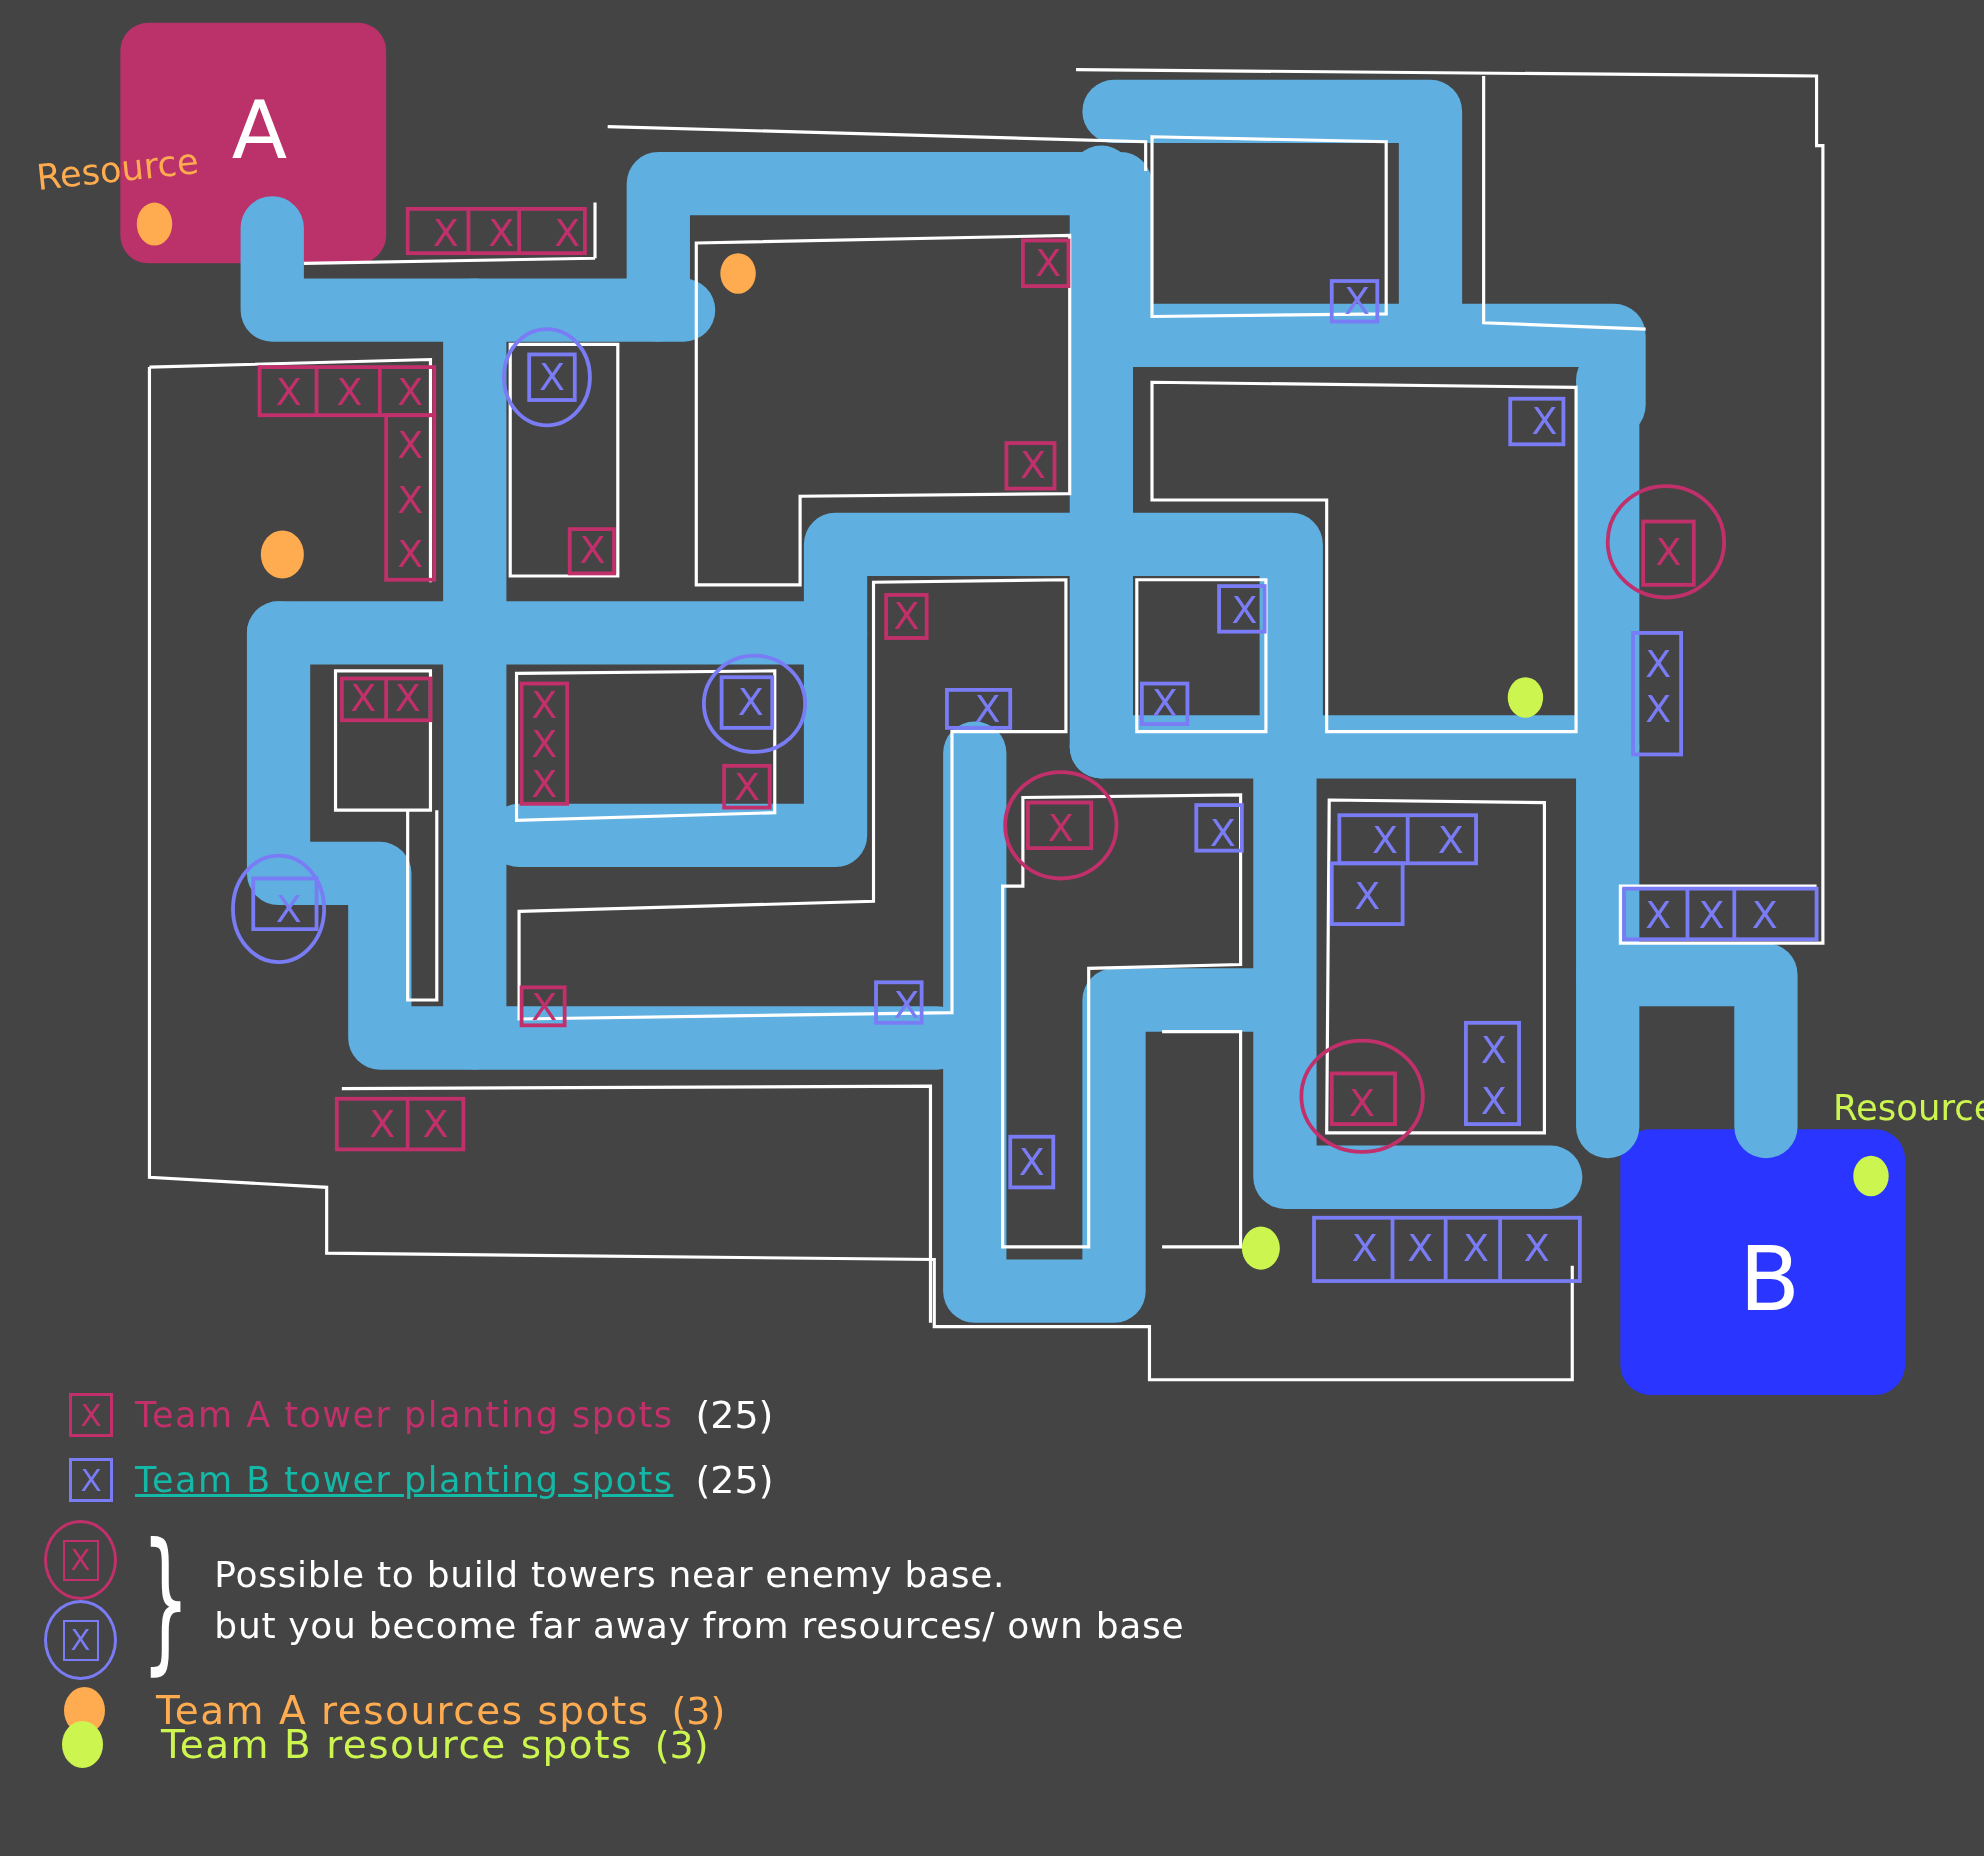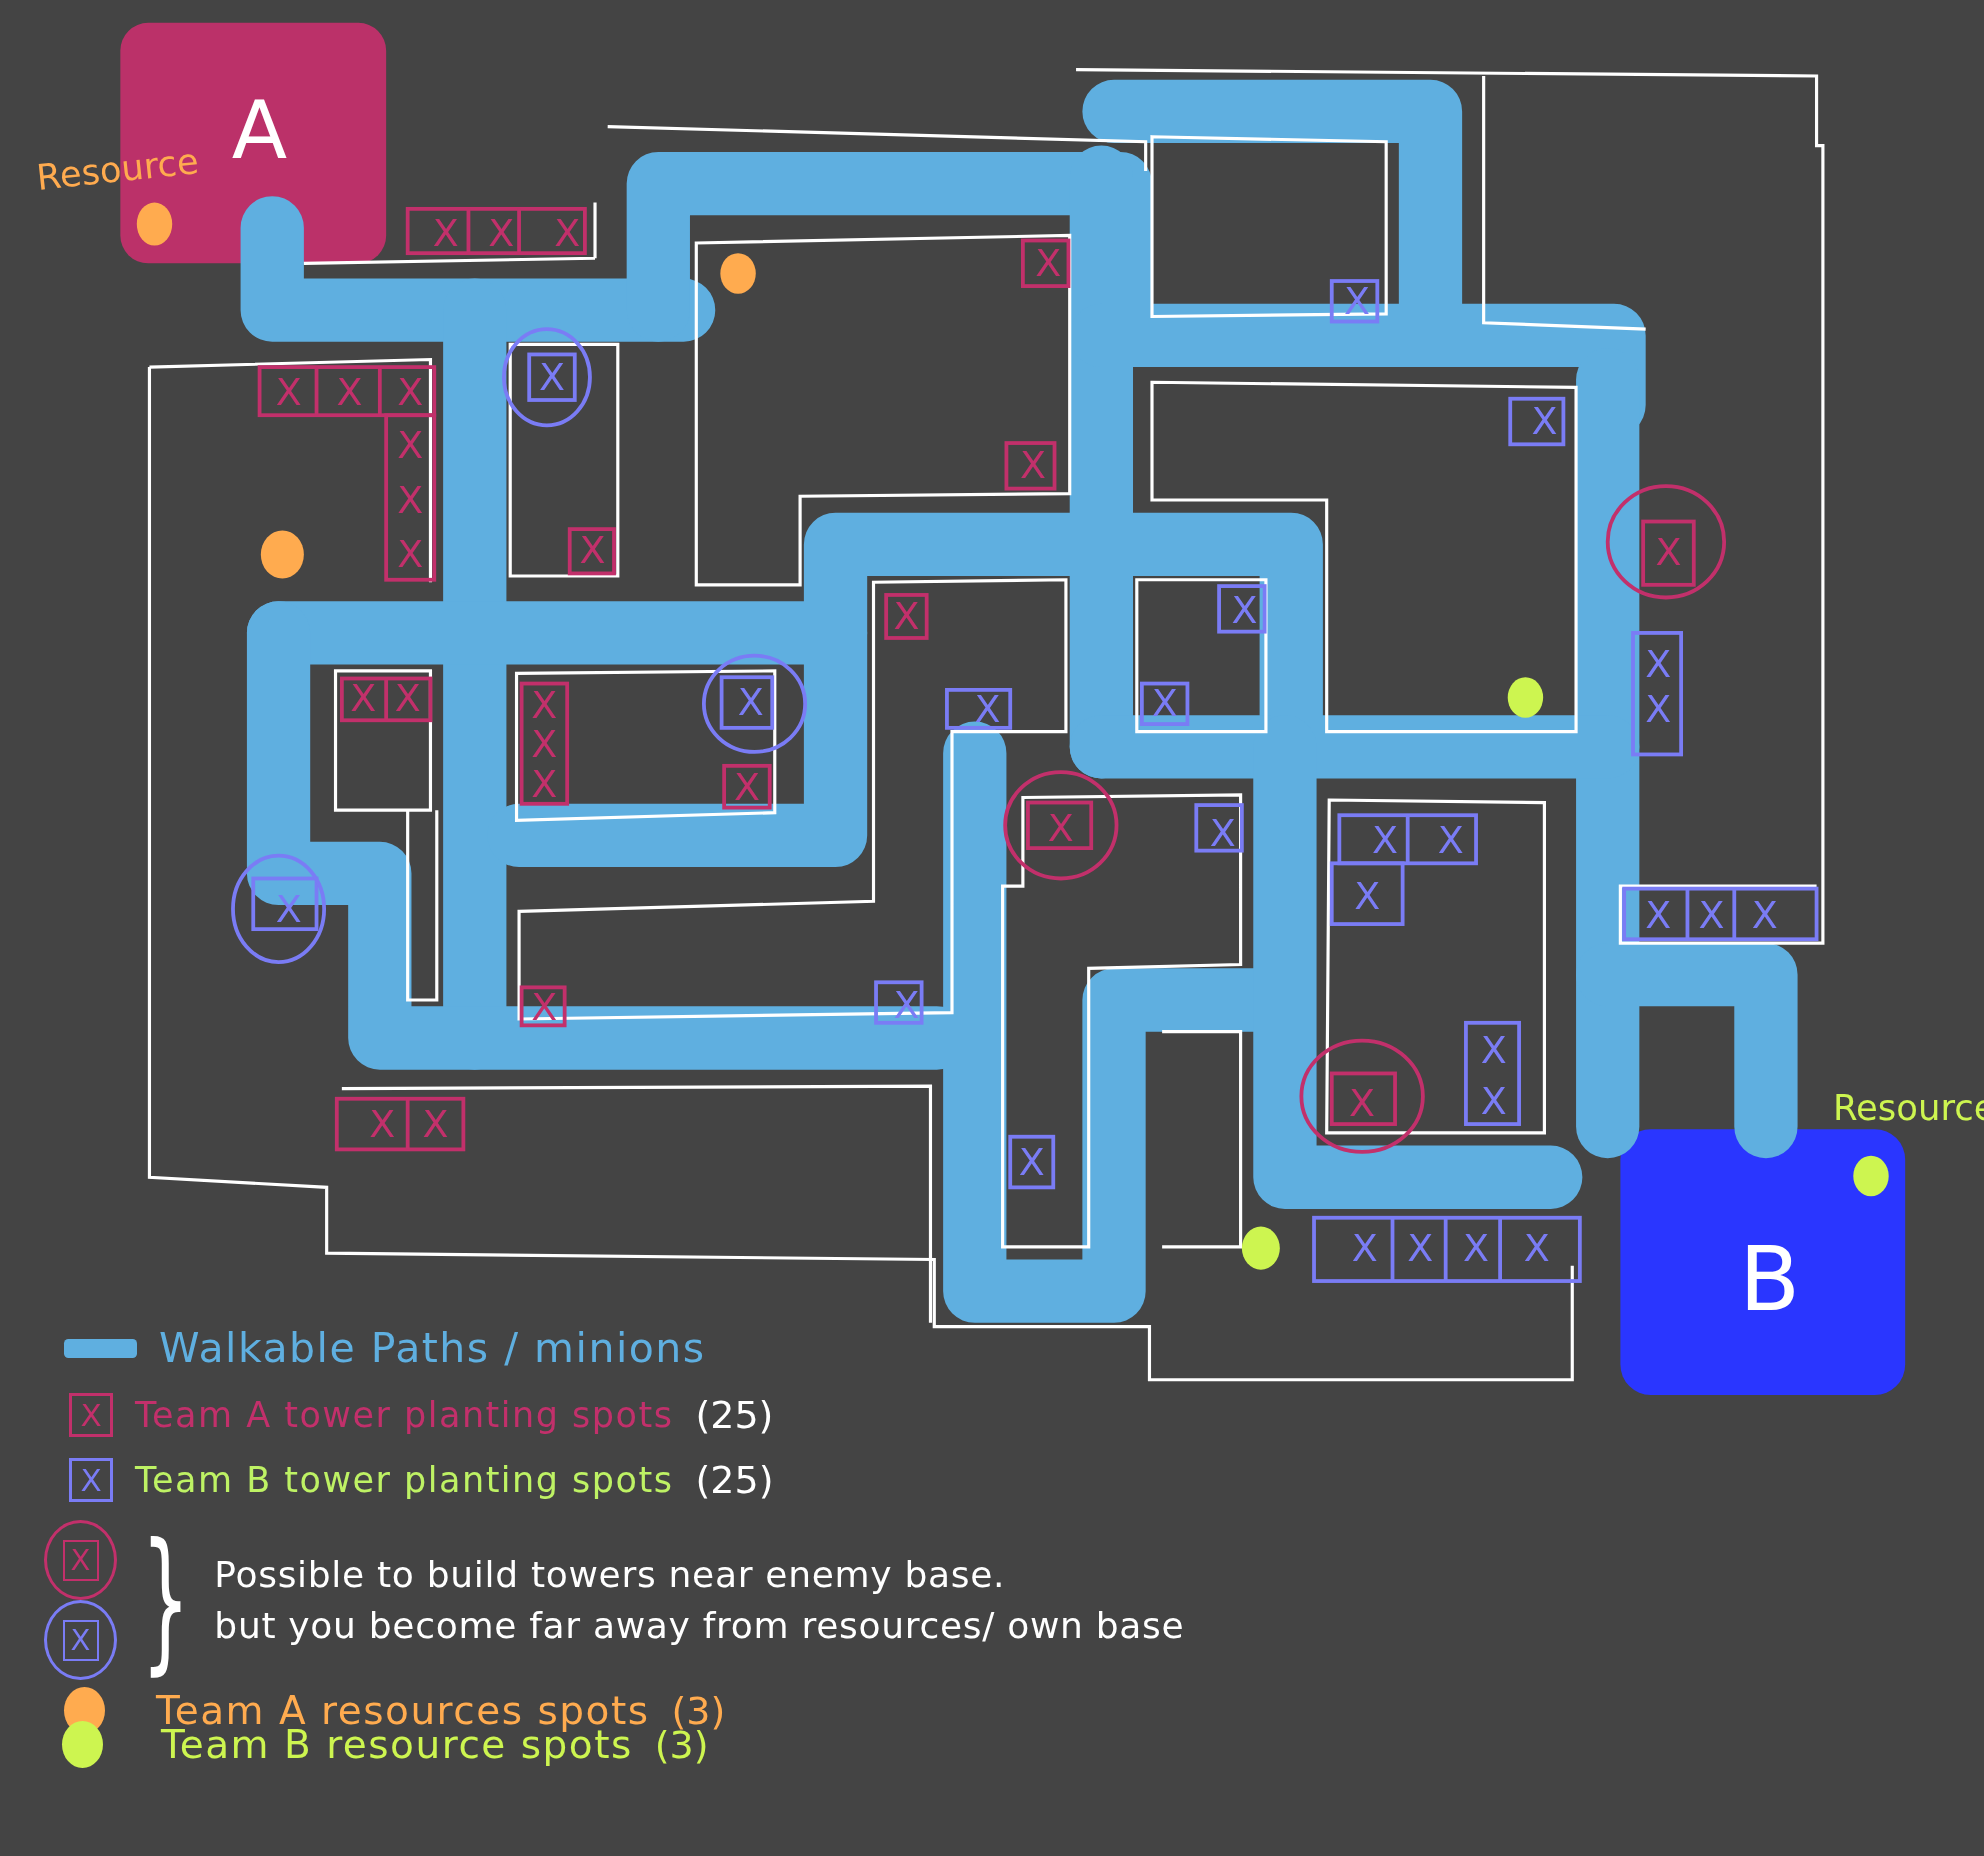--- a/index.html
+++ b/index.html
@@ -193,34 +193,30 @@
     <ellipse cx="583" cy="216" rx="14" ry="16"></ellipse>
     <ellipse cx="223" cy="438" rx="17" ry="19"></ellipse>
   </g>
   <g fill="#cdf550">
     <ellipse cx="1205" cy="551" rx="14" ry="16"></ellipse>
     <ellipse cx="996" cy="986" rx="15" ry="17"></ellipse>
   </g>
 </svg>
 
 <div class="legend">
-  <div class="legend-row" style="left:64px; top:1324px;">
-    <span class="swatch-path"></span>
-    <span class="legend-text" style="color:#5fafe0; font-size:41px;">Walkable Paths / minions</span>
-  </div>
 
   <div class="legend-row" style="left:69px; top:1393px;">
     <span class="swatch-box" style="border-color:#c2306b; color:#c2306b;">X</span>
     <span class="legend-text" style="color:#c2306b;">Team A tower planting spots</span>
     <span class="legend-count">(25)</span>
   </div>
 
   <div class="legend-row" style="left:69px; top:1458px;">
     <span class="swatch-box" style="border-color:#7a7cf5; color:#7a7cf5;">X</span>
-    <span class="legend-text" style="color:#bef264;">Team B tower planting spots</span>
+    <span class="legend-text" style="color:#14b8a6;text-decoration:underline;">Team B tower planting spots</span>
     <span class="legend-count">(25)</span>
   </div>
 
   <div class="note-block">
     <div class="note-icons">
       <div class="swatch-circle" style="border-color:#c2306b;">
         <div class="inner" style="border-color:#c2306b; color:#c2306b;">X</div>
       </div>
       <div class="swatch-circle" style="border-color:#7a7cf5;">
         <div class="inner" style="border-color:#7a7cf5; color:#7a7cf5;">X</div>

